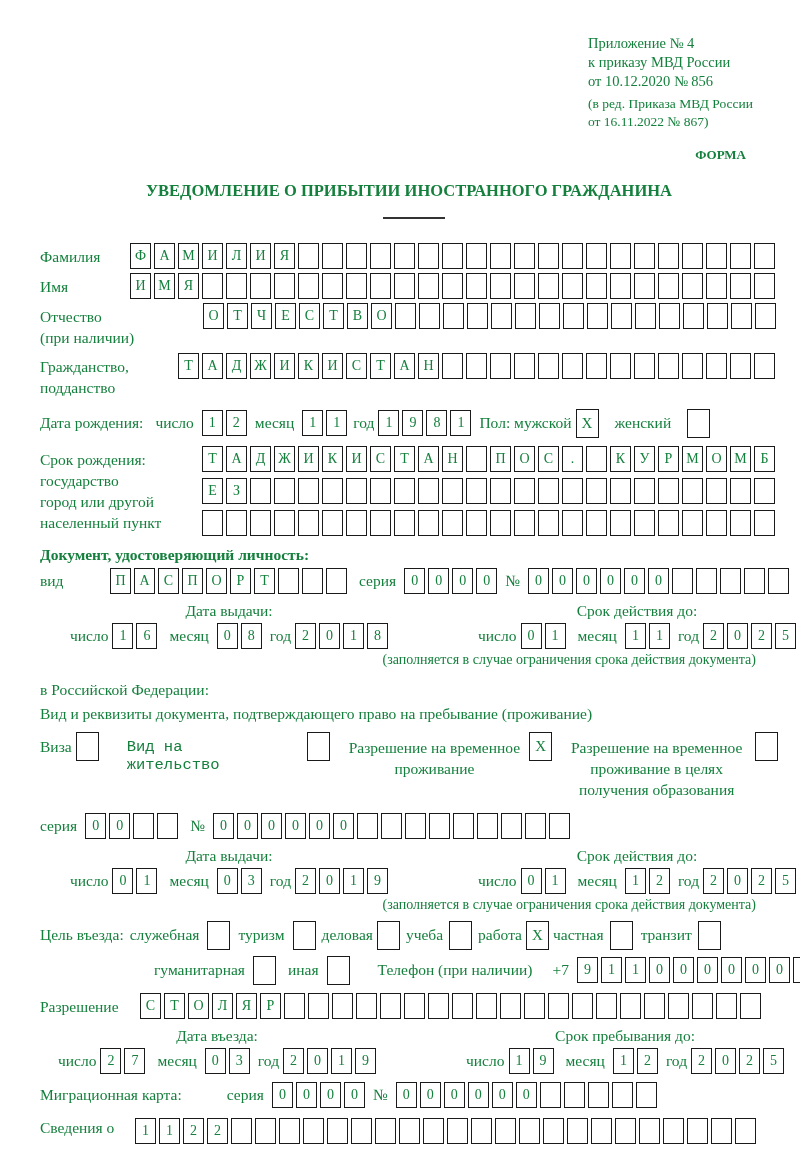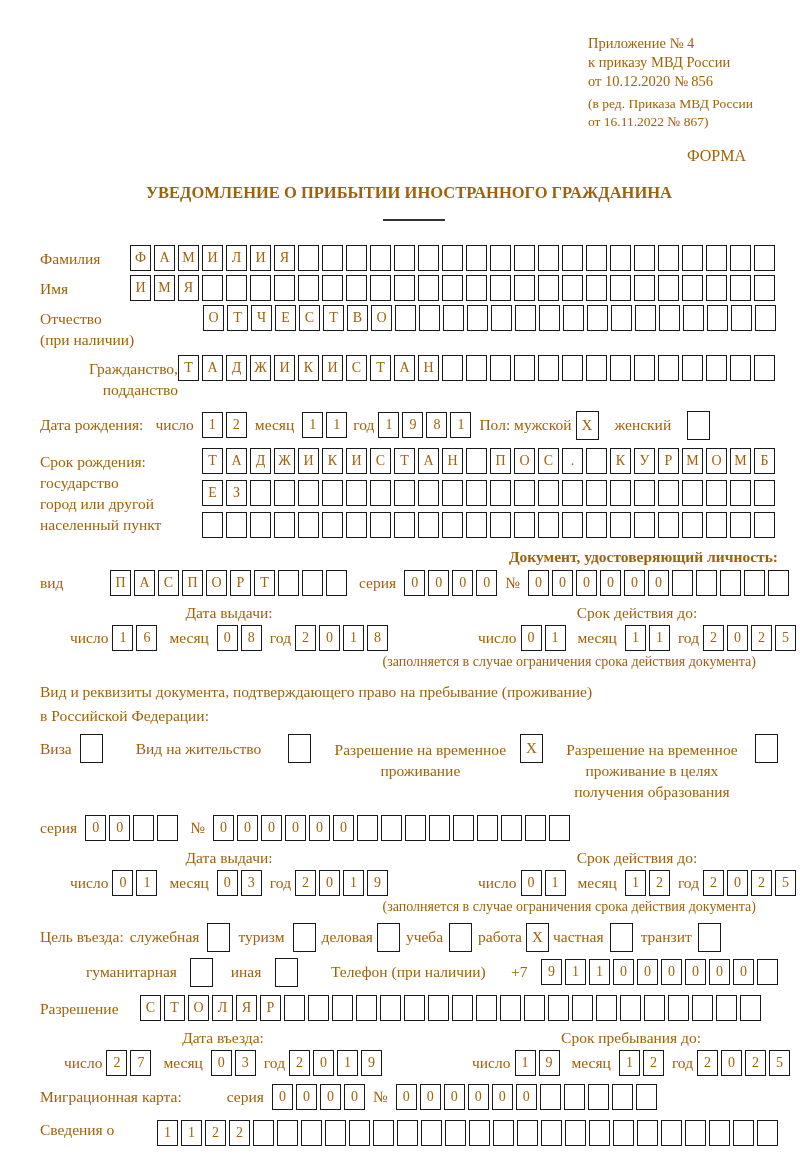--- a/index.html
+++ b/index.html
@@ -1,63 +1,63 @@
 <!DOCTYPE html>
 <html><head>
 <meta charset="utf-8">
 <style>
   html,body { margin:0; padding:0; background:#ffffff; }
   .page {
     width:800px; height:1163px; box-sizing:border-box;
     padding:34px 22px 0 40px; overflow:hidden;
-    background:#ffffff; color:#a16207;
+    background:#ffffff; color:#15803d;
     font-family:"Liberation Serif", serif; font-size:15.5px;
   }
   
   .hdr { margin-left:548px; font-size:14.5px; line-height:1.32; }
   .hdr-sub { margin-left:548px; font-size:13.5px; line-height:1.32; margin-top:4px; }
-  .form-label { text-align:right; padding-right:32px; margin-top:16px; font-weight:normal; font-size:16px; }
+  .form-label { text-align:right; padding-right:32px; margin-top:16px; font-weight:bold; font-size:13px; }
   .title { margin-top:16px; text-align:center; font-weight:bold; font-size:16.5px; line-height:1.4; }
   .title .uline { display:inline-block; width:62px; border-bottom:2px solid #333; margin-left:10px; vertical-align:baseline; }
   .sec-head { margin-top:24px; font-weight:bold; font-size:15.5px; }
   
   .cells { display:inline-flex; gap:3px; flex:none; }
   .cell {
     width:21px; height:26px; box-sizing:border-box; flex:none;
     border:1.6px solid #1a1a1a; display:inline-flex;
     align-items:center; justify-content:center;
     font-size:14px; line-height:1;
   }
   .cb { width:23px; height:29px; font-size:15px; }
   
   .frow { display:flex; align-items:flex-start; }
   .flabel { flex:none; padding-top:4px; line-height:1.35; }
   .w90  { width:90px; }
-  .w138 { width:138px;text-align:right; }
+  .w138 { width:138px; }
   .w163 { width:163px; }
   .w162 { width:162px; }
   .w100 { width:100px; }
   .w95  { width:95px; }
   .stack { display:flex; flex-direction:column; gap:6px; }
-  .mt18 { margin-top:18px; } .mt6 { margin-top:6px;justify-content:space-between; } .mt4 { margin-top:4px; }
+  .mt18 { margin-top:18px; } .mt6 { margin-top:6px; } .mt4 { margin-top:4px; }
   .mt8 { margin-top:8px; } .mt10 { margin-top:10px; } .mt12 { margin-top:12px; }
   
   .inline { display:flex; align-items:center; }
   .inline > span.lbl { flex:none; }
   .gap4 { margin-left:4px; } .gap6 { margin-left:6px; } .gap8 { margin-left:8px; }
   .gap12 { margin-left:12px; } .gap16 { margin-left:16px; } .gap20 { margin-left:20px; }
   .gap28 { margin-left:28px; }
   .dpair { display:flex; margin-top:8px; }
   .dcol { display:flex; flex-direction:column; }
   .dhead { text-align:center; margin-bottom:3px; }
   .drow { display:flex; align-items:center; }
   .note { text-align:right; padding-right:22px; font-size:14px; margin-top:3px; }
   .para { margin-top:10px; line-height:1.55; }
   .opt-label-multi { text-align:center; line-height:1.35; }
-  .center-bold { text-align:right; font-weight:bold; margin-top:10px; }
+  .center-bold { text-align:left; font-weight:bold; margin-top:10px; }
 </style>
 </head>
 <body>
 
 <div class="page">
 
   <div class="hdr">
     <div>Приложение № 4</div>
     <div>к приказу МВД России</div>
     <div>от 10.12.2020 № 856</div>
@@ -402,28 +402,28 @@
             <span class="cell">0</span>
             <span class="cell">2</span>
             <span class="cell">5</span>
           </span>
       </div>
     </div>
   </div>
   <div class="note">(заполняется в случае ограничения срока действия документа)</div>
 
   <div class="para">
+    <div>в Российской Федерации:</div>
     <div>Вид и реквизиты документа, подтверждающего право на пребывание (проживание)</div>
-    <div>в Российской Федерации:</div>
   </div>
 
   <div class="frow mt6" style="align-items:flex-start;">
     <span style="padding-top:6px;">Виза</span>
     <span class="cell cb gap4"></span>
-    <span class="gap28" style="padding-top:6px;">Вид на жительство</span>
+    <span class="gap28" style="padding-top:6px;font-family:Liberation Mono, monospace;">Вид на жительство</span>
     <span class="cell cb" style="margin-left:22px;"></span>
     <span class="opt-label-multi gap16" style="width:178px; padding-top:6px;">Разрешение на временное проживание</span>
     <span class="cell cb gap6">X</span>
     <span class="opt-label-multi gap12" style="width:185px; padding-top:6px;">Разрешение на временное проживание в целях получения образования</span>
     <span class="cell cb gap6"></span>
   </div>
 
   <div class="inline mt12">
     <span class="lbl">серия</span>
     <span class="cells gap8">
@@ -511,21 +511,21 @@
     <span class="lbl gap6">учеба</span>
     <span class="cell cb gap6"></span>
     <span class="lbl gap6">работа</span>
     <span class="cell cb gap4">X</span>
     <span class="lbl gap4">частная</span>
     <span class="cell cb gap6"></span>
     <span class="lbl gap8">транзит</span>
     <span class="cell cb gap6"></span>
   </div>
 
-  <div class="inline mt6" style="margin-left:46px;">
+  <div class="inline mt6" style="margin-left:114px;">
     <span class="lbl">гуманитарная</span>
     <span class="cell cb gap8"></span>
     <span class="lbl gap12">иная</span>
     <span class="cell cb gap8"></span>
     <span class="lbl gap28">Телефон (при наличии)</span>
     <span class="lbl gap20">+7</span>
     <span class="cells gap8">
         <span class="cell">9</span>
         <span class="cell">1</span>
         <span class="cell">1</span>
@@ -565,21 +565,21 @@
         <span class="cell"></span>
         <span class="cell"></span>
         <span class="cell"></span>
         <span class="cell"></span>
         <span class="cell"></span>
         <span class="cell"></span>
       </div>
   </div>
 
   <div class="dpair">
-    <div class="dcol" style="margin-left:24px;justify-content:flex-end;">
+    <div class="dcol" style="margin-left:18px;justify-content:flex-end;">
       <div class="dhead">Дата въезда:</div>
       <div class="drow">
         <span>число</span>
         <span class="cells gap4">
             <span class="cell">2</span>
             <span class="cell">7</span>
           </span>
         <span class="gap12">месяц</span>
         <span class="cells gap8">
             <span class="cell">0</span>

